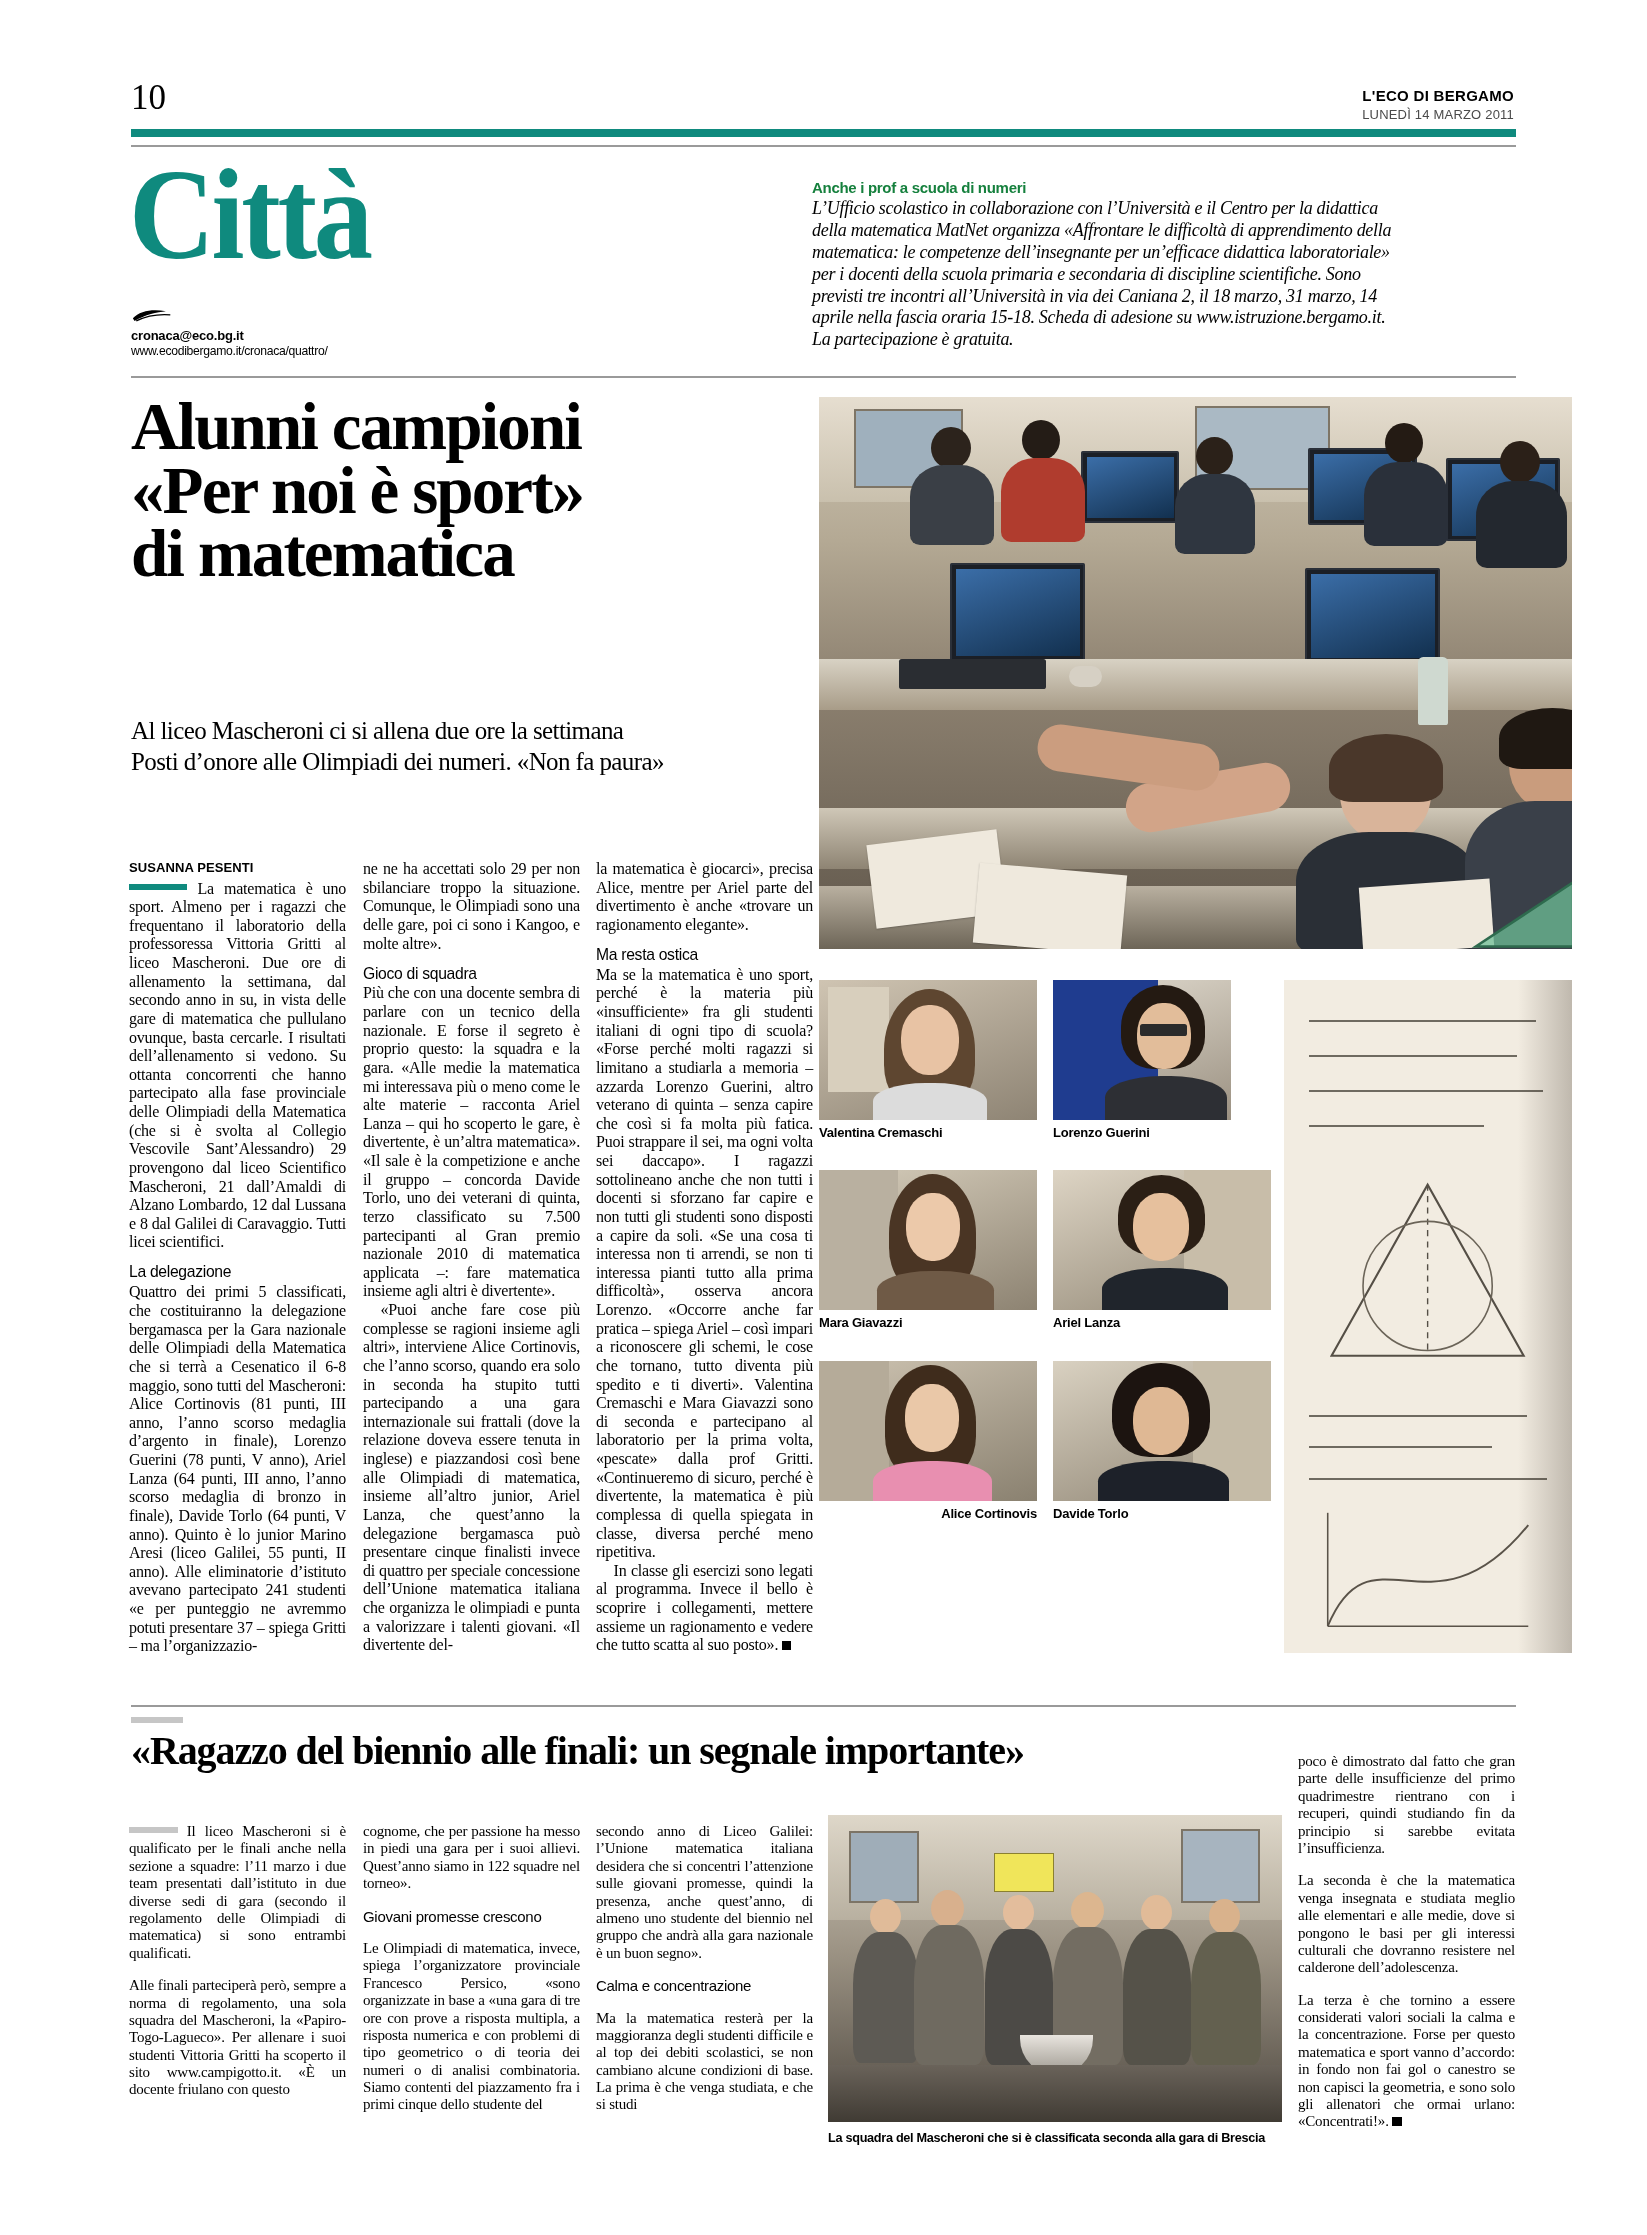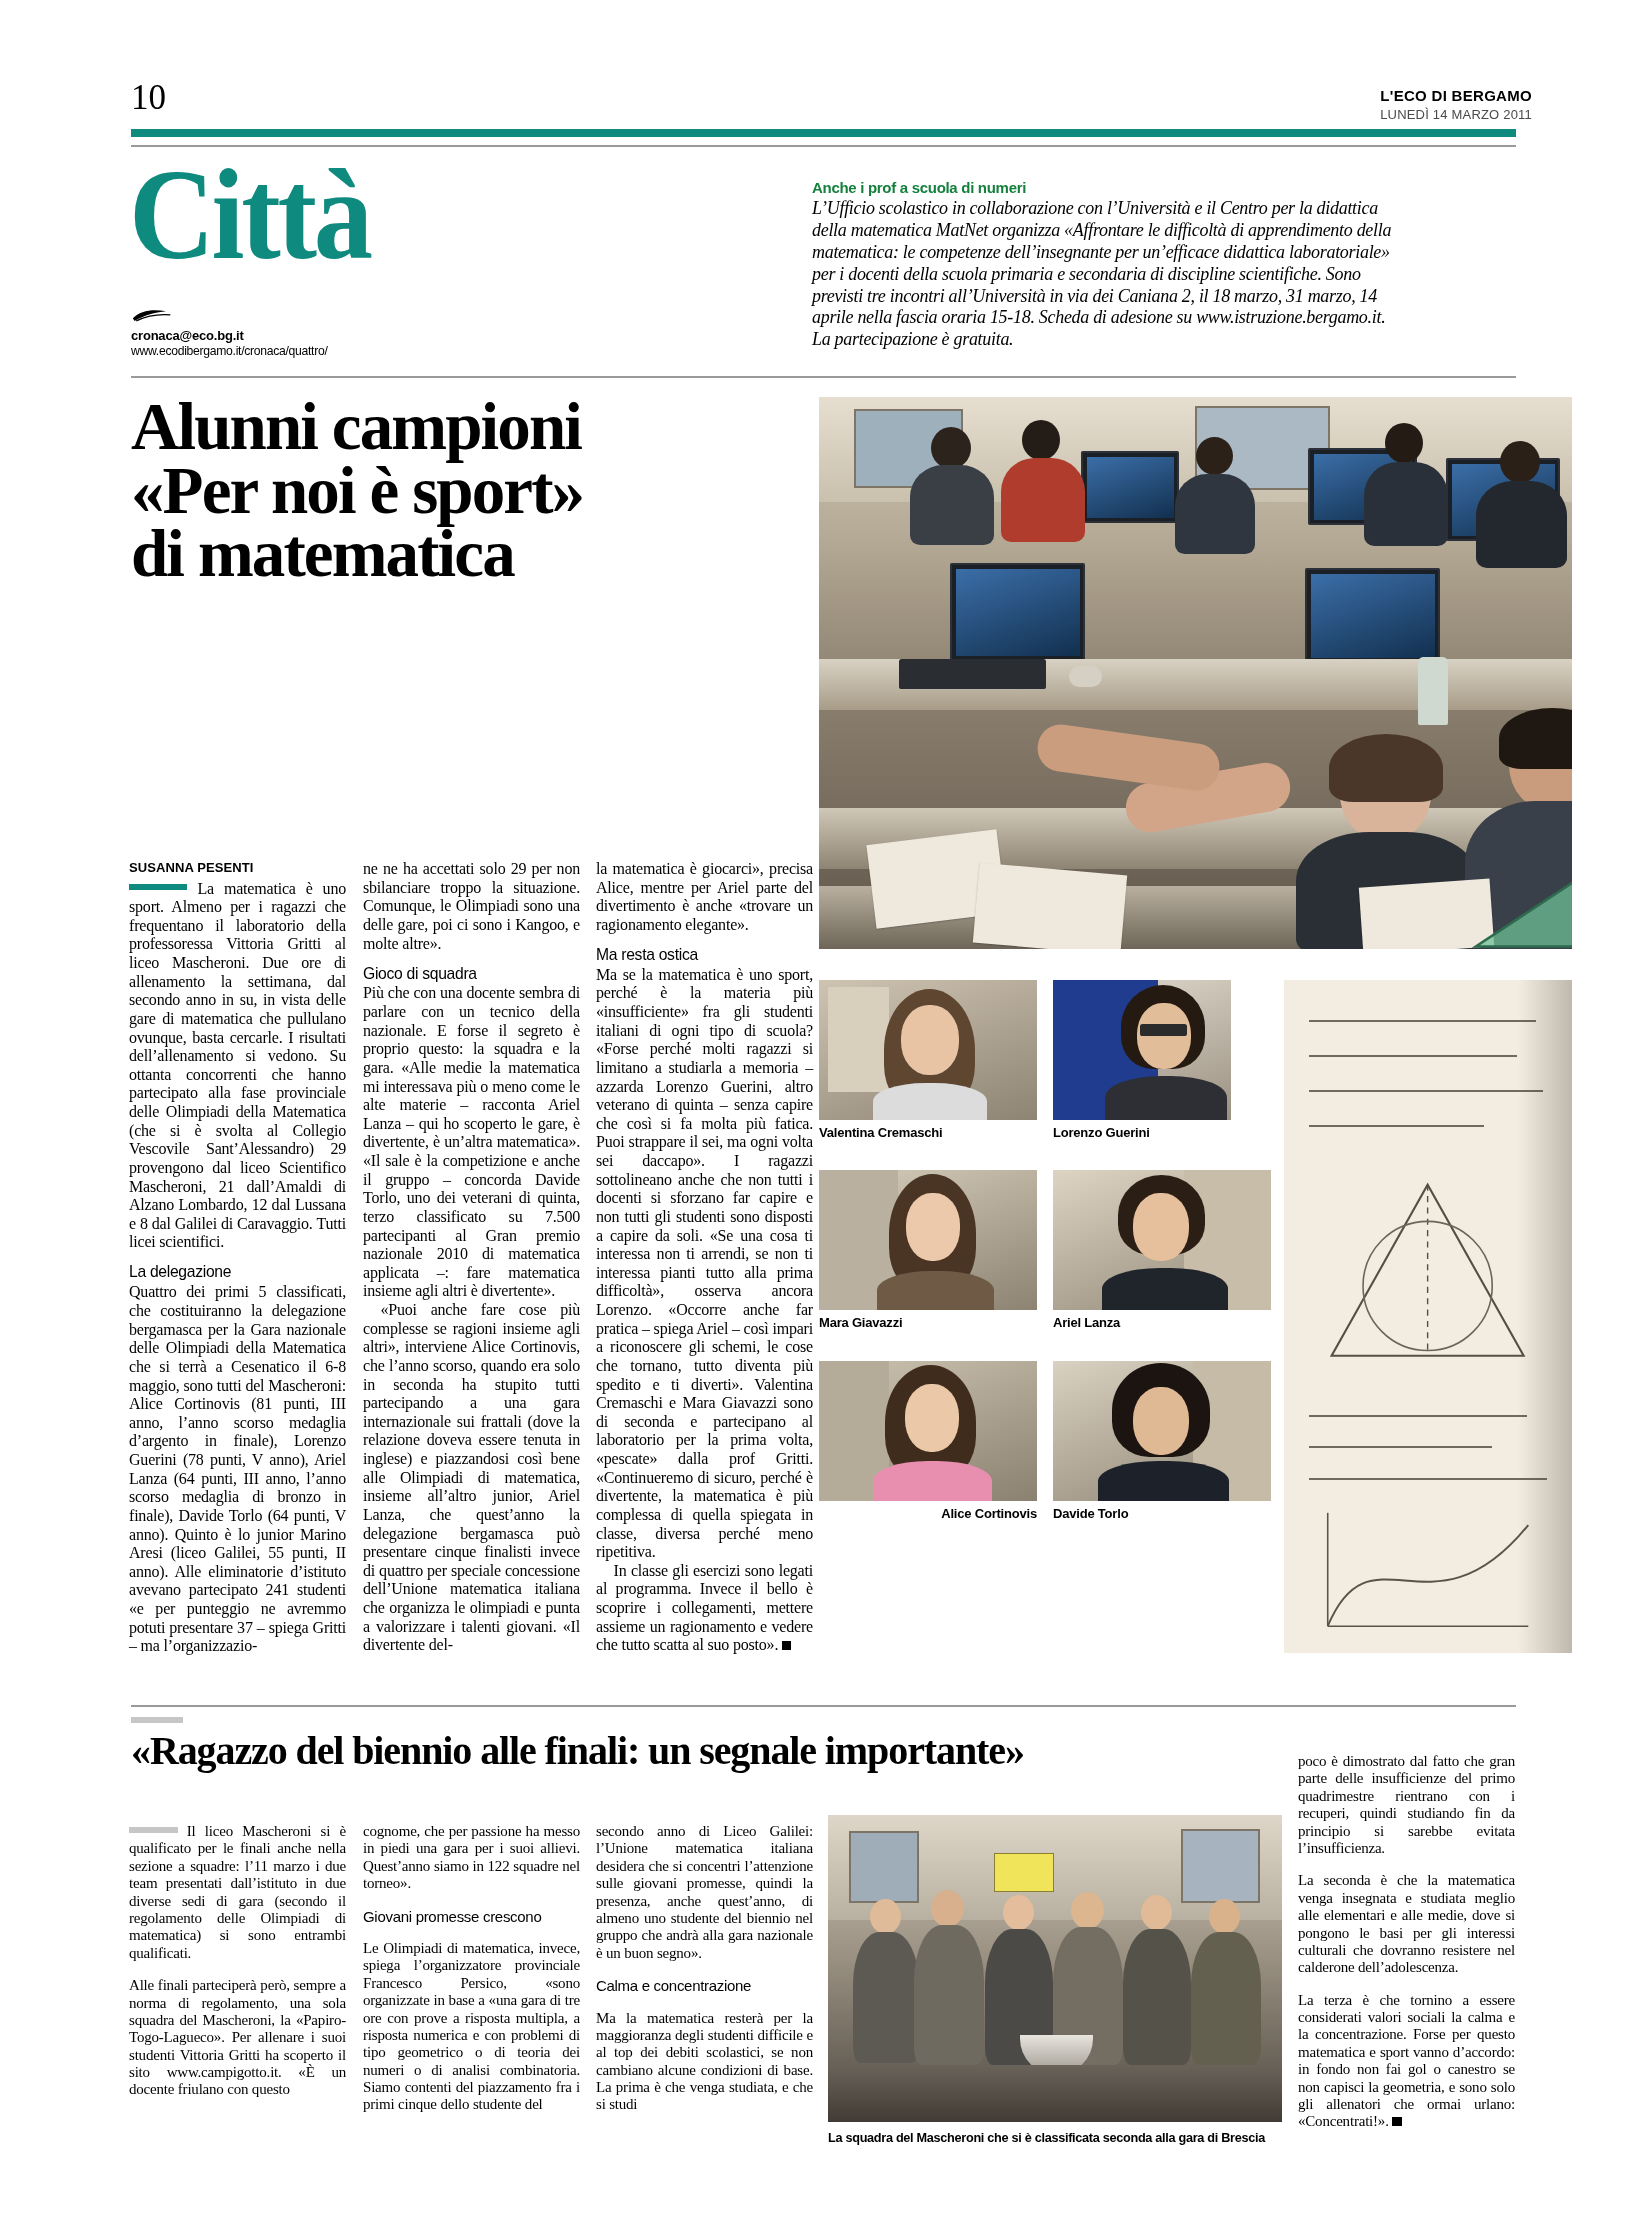--- a/index.html
+++ b/index.html
@@ -7,21 +7,21 @@
     width:1647px;height:2236px;
     background:#ffffff;
     font-family:"Liberation Serif", serif;
     color:#000;
     -webkit-font-smoothing:antialiased;
   }
   .page{position:relative;width:1647px;height:2236px;overflow:hidden;}
 
   
   .folio{position:absolute;left:131px;top:80px;font-family:"Liberation Serif",serif;font-size:35px;line-height:1;}
-  .masthead-right{position:absolute;right:115px;top:87px;text-align:right;font-family:"Liberation Sans",sans-serif;}
+  .masthead-right{position:absolute;right:133px;top:87px;text-align:right;font-family:"Liberation Sans",sans-serif;}
   .masthead-right .paper{font-size:15px;font-weight:bold;letter-spacing:0.3px;}
   .masthead-right .date{font-size:13px;color:#4a4a4a;margin-top:2.6px;letter-spacing:0.2px;}
 
   .rule-green{position:absolute;left:131px;right:131px;top:129px;height:7.9px;background:#0f8a7e;}
   .rule-thin{position:absolute;left:131px;right:131px;top:145px;height:1.7px;background:#9a9a9a;}
 
   
   .citta{
     position:absolute;left:129px;top:150px;
     font-family:"Liberation Serif",serif;
@@ -153,20 +153,24 @@
   </div>
 
   <div class="rule-thin2"></div>
 
   <div class="headline">
     <div>Alunni campioni</div>
     <div>«Per noi è sport»</div>
     <div>di matematica</div>
   </div>
 
+  <div class="subhead">
+    <div>Al liceo Mascheroni ci si allena due ore la settimana</div>
+    <div>Posti d’onore alle Olimpiadi dei numeri. «Non fa paura»</div>
+  </div>
 
   <div class="hero">
     <div class="room"></div>
 
     <div style="position:absolute;left:0;top:0;width:753px;height:105px;background:linear-gradient(180deg,#e6ded0,#c9c0ad);"></div>
     <div style="position:absolute;left:35px;top:12.2px;width:105px;height:75px;background:#9fb0bd;border:2.6px solid #7e7566;"></div>
     <div style="position:absolute;left:376px;top:8.7px;width:131px;height:80px;background:#aab9c4;border:2.6px solid #7e7566;"></div>
 
     <div class="mon" style="left:262px;top:54px;width:94px;height:68px;"></div>
     <div class="mon" style="left:489px;top:51px;width:105px;height:73px;"></div>

